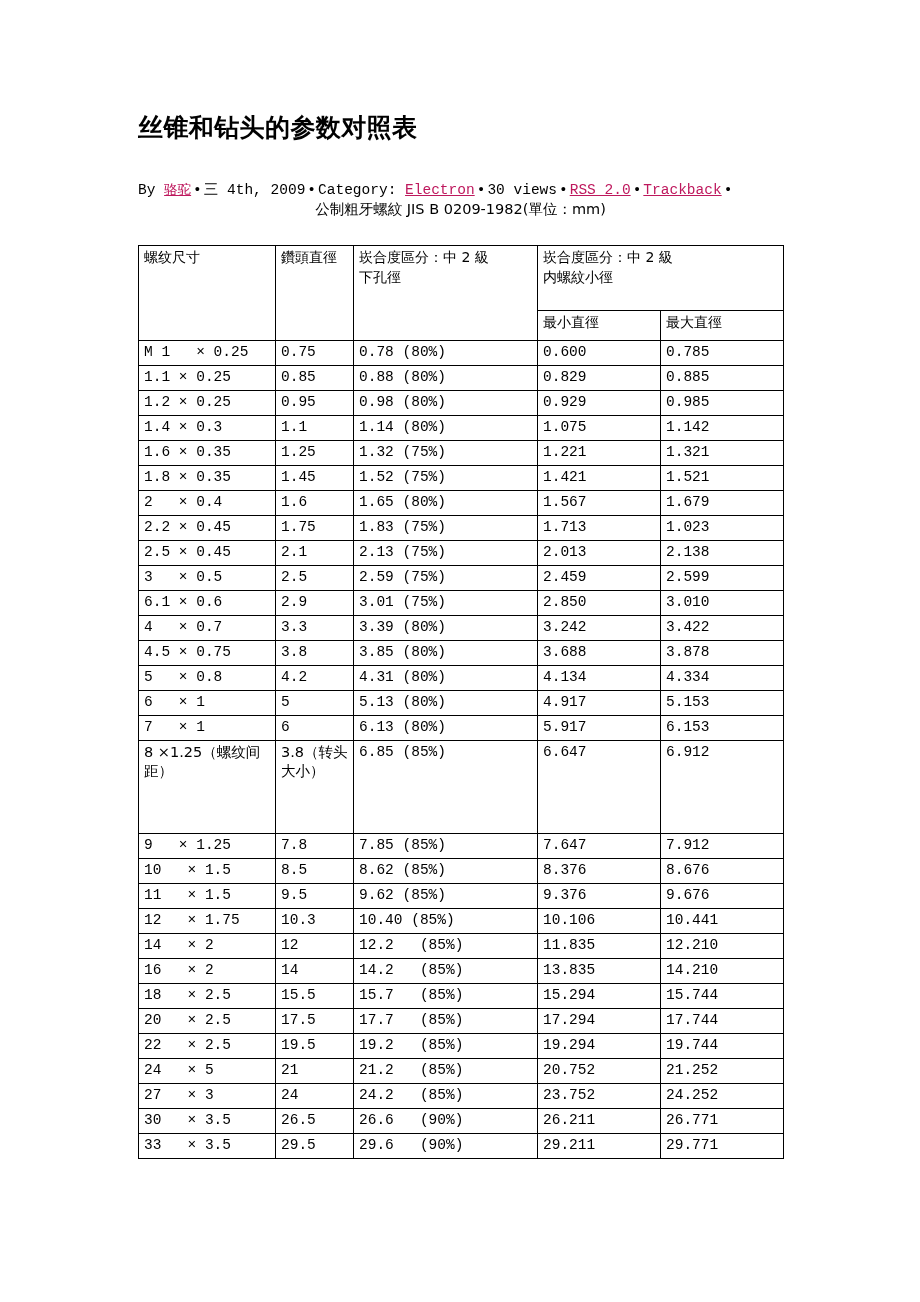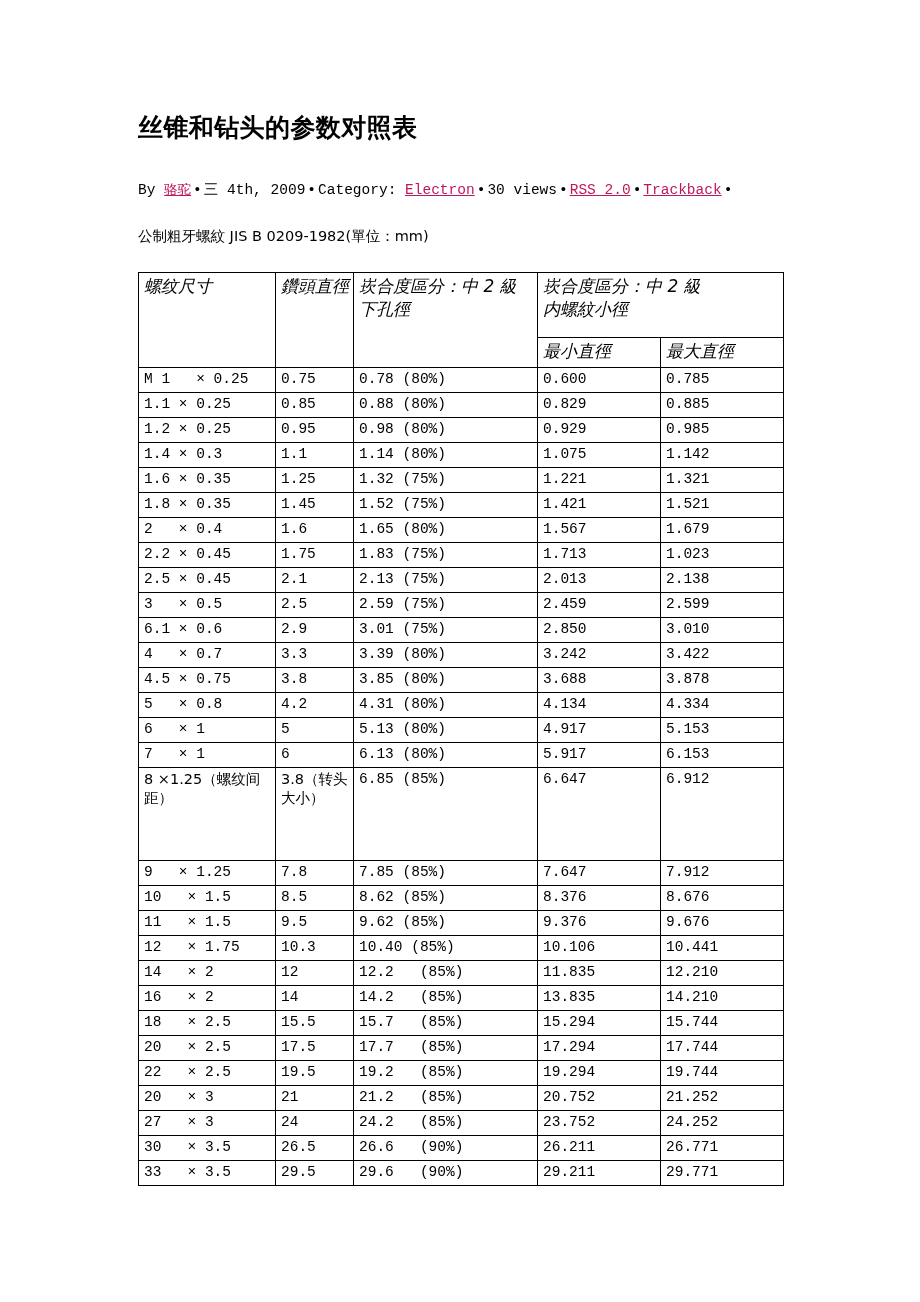--- a/index.html
+++ b/index.html
@@ -57,25 +57,25 @@
     color: #000;
     padding: 0 2px;
   }
   .byline .cjk-link {
     font-family: "DejaVu Sans", "Liberation Sans", sans-serif;
     font-size: 13.5px;
   }
 
   
   .subtitle {
-    margin-top: 27px;
     font-family: "Liberation Mono", "DejaVu Sans Mono", monospace;
     font-size: 15px;
     line-height: 1.3;
     white-space: nowrap;
+    text-align: center;
   }
   .subtitle .cjk {
     font-family: "DejaVu Sans", "Liberation Sans", sans-serif;
     font-size: 14.5px;
   }
 
   
   table.spec {
     margin-top: 24px;
     border-collapse: collapse;
@@ -91,22 +91,21 @@
     font-weight: normal;
     font-family: "Liberation Mono", "DejaVu Sans Mono", monospace;
     font-size: 14.5px;
     line-height: 1.32;
     white-space: pre;
     overflow: hidden;
   }
   table.spec th .cjk,
   table.spec td .cjk {
     font-family: "DejaVu Sans", "Liberation Sans", sans-serif;
-    font-size: 17px;
-    font-style: italic;
+    font-size: 14px;
   }
   .col-a { width: 137px; }
   .col-b { width: 78px; }
   .col-c { width: 184px; }
   .col-d { width: 123px; }
   .col-e { width: 123px; }
 
   tr.hdr-top td { height: 60px; vertical-align: top; }
   tr.hdr-sub td { height: 25px; margin-top: 48px; }
   tr.data td   { height: 20px; }
@@ -321,21 +320,21 @@
             <td>17.744</td>
           </tr>
           <tr class="data">
             <td>22   × 2.5</td>
             <td>19.5</td>
             <td>19.2   (85%)</td>
             <td>19.294</td>
             <td>19.744</td>
           </tr>
           <tr class="data">
-            <td>20   × 3</td>
+            <td>24   × 5</td>
             <td>21</td>
             <td>21.2   (85%)</td>
             <td>20.752</td>
             <td>21.252</td>
           </tr>
           <tr class="data">
             <td>27   × 3</td>
             <td>24</td>
             <td>24.2   (85%)</td>
             <td>23.752</td>

